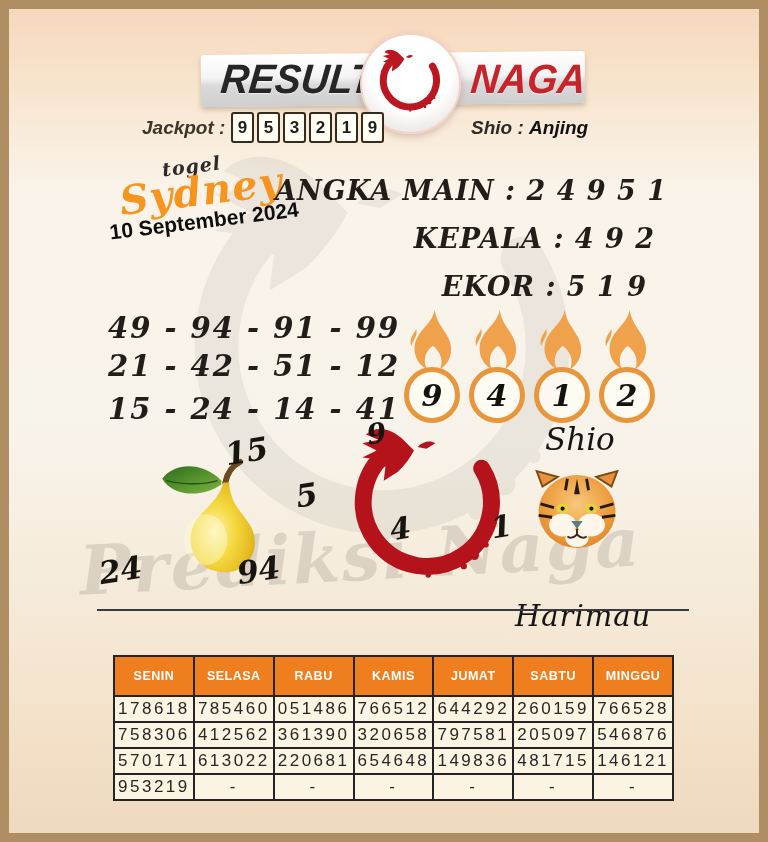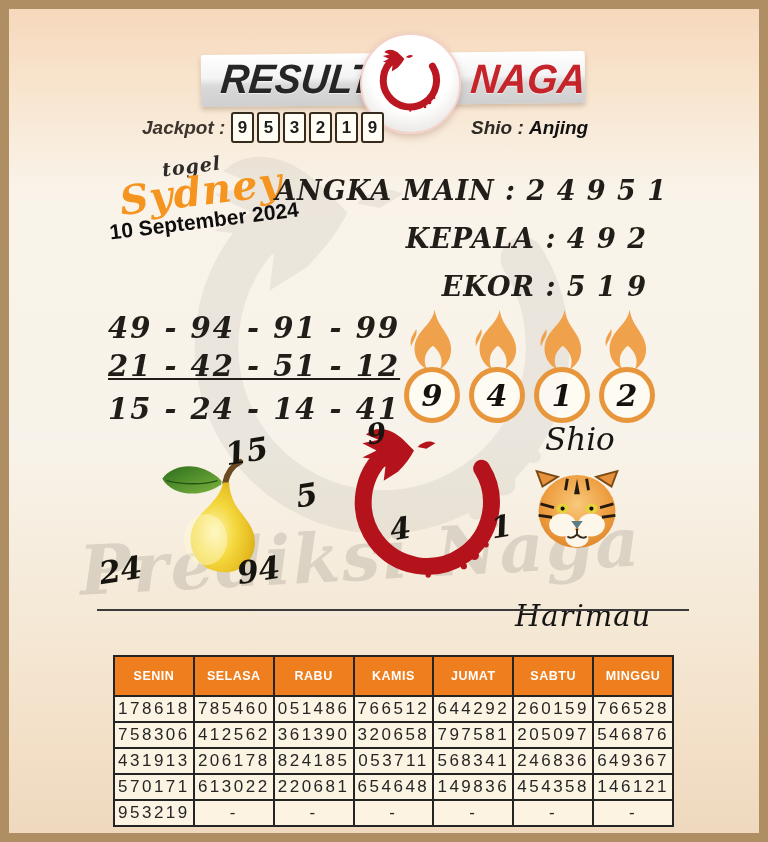--- a/index.html
+++ b/index.html
@@ -37,25 +37,25 @@
   
   .togel{left:153px;top:146px;font-family:"DejaVu Serif",serif;font-weight:700;font-style:italic;
     font-size:19px;color:#2d2a28;transform:rotate(-7deg);letter-spacing:1px;}
   .sydney{left:110px;top:158px;font-family:"DejaVu Serif",serif;font-weight:700;font-style:italic;
     font-size:40px;color:#f5941f;transform:rotate(-7deg);letter-spacing:1px;}
   .mdate{left:100px;top:200px;font-weight:800;font-size:21px;color:#0e0e0e;transform:rotate(-7deg);white-space:nowrap;}
 
   
   .stamp{font-family:"DejaVu Serif",serif;font-weight:700;font-style:italic;color:#211d19;white-space:nowrap;}
   .angka{right:92px;top:166px;font-size:27px;letter-spacing:1px;}
-  .kepala{right:112px;top:214px;font-size:27px;letter-spacing:1px;}
+  .kepala{right:104px;top:214px;font-size:27px;letter-spacing:1px;}
   .ekor{right:112px;top:262px;font-size:27px;letter-spacing:1px;}
   .twodigit-title{left:148px;top:249px;font-size:38px;letter-spacing:3px;}
   .tdrow{left:99px;font-size:29px;letter-spacing:2px;}
-  .tdr0{top:302px;} .tdr1{top:340px;text-decoration:underline;} .tdr2{top:383px;}
+  .tdr0{top:302px;} .tdr1{top:340px;} .tdr2{top:383px;}
 
   
   .flames{left:393px;top:299px;display:flex;gap:5px;}
   .flame-item{width:60px;display:flex;flex-direction:column;align-items:center;}
   .flame-item svg{width:56px;height:70px;margin-bottom:-11px;}
   .fcircle{width:46px;height:46px;border:5px solid #e8963c;border-radius:50%;background:rgba(255,252,245,.85);
     display:flex;align-items:center;justify-content:center;z-index:2;
     font-family:"DejaVu Serif",serif;font-weight:700;font-style:italic;font-size:30px;color:#15110e;}
 
   
@@ -257,35 +257,26 @@
         <tr>
           <td>758306</td>
           <td>412562</td>
           <td>361390</td>
           <td>320658</td>
           <td>797581</td>
           <td>205097</td>
           <td>546876</td>
         </tr>
         <tr>
-          <td>431913</td>
-          <td>206178</td>
-          <td>824185</td>
-          <td>053711</td>
-          <td>568341</td>
-          <td>246836</td>
-          <td>649367</td>
-        </tr>
-        <tr>
           <td>570171</td>
           <td>613022</td>
           <td>220681</td>
           <td>654648</td>
           <td>149836</td>
-          <td>454358</td>
+          <td>481715</td>
           <td>146121</td>
         </tr>
         <tr>
           <td>953219</td>
           <td>-</td>
           <td>-</td>
           <td>-</td>
           <td>-</td>
           <td>-</td>
           <td>-</td>

